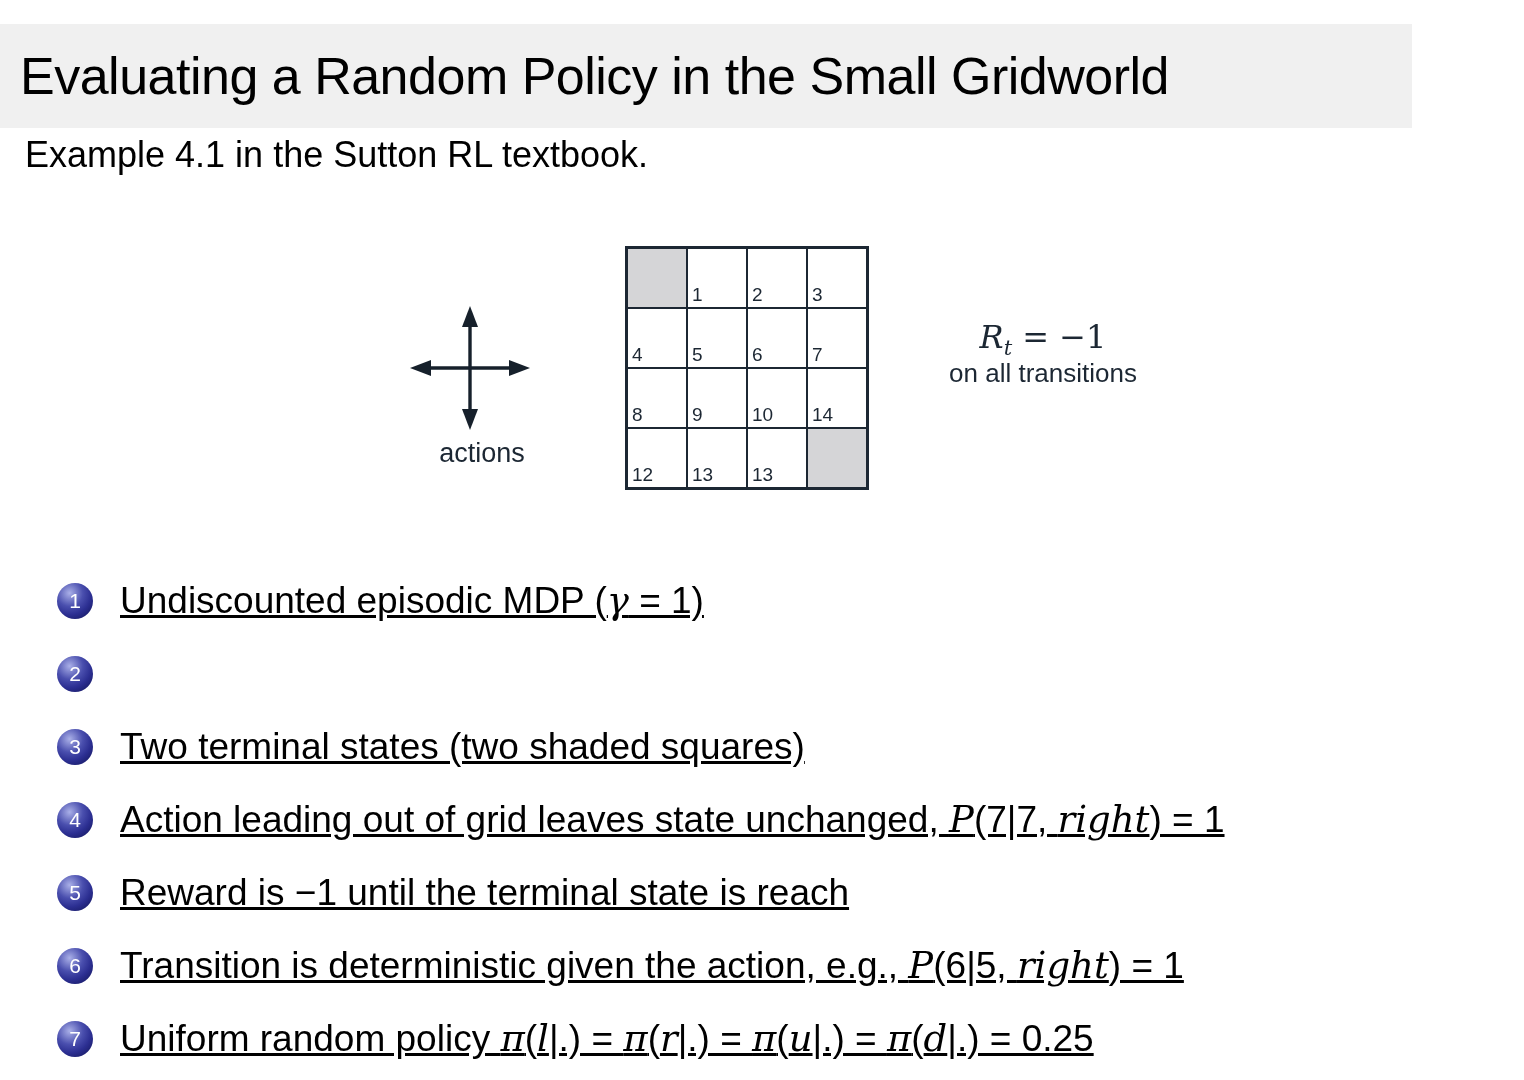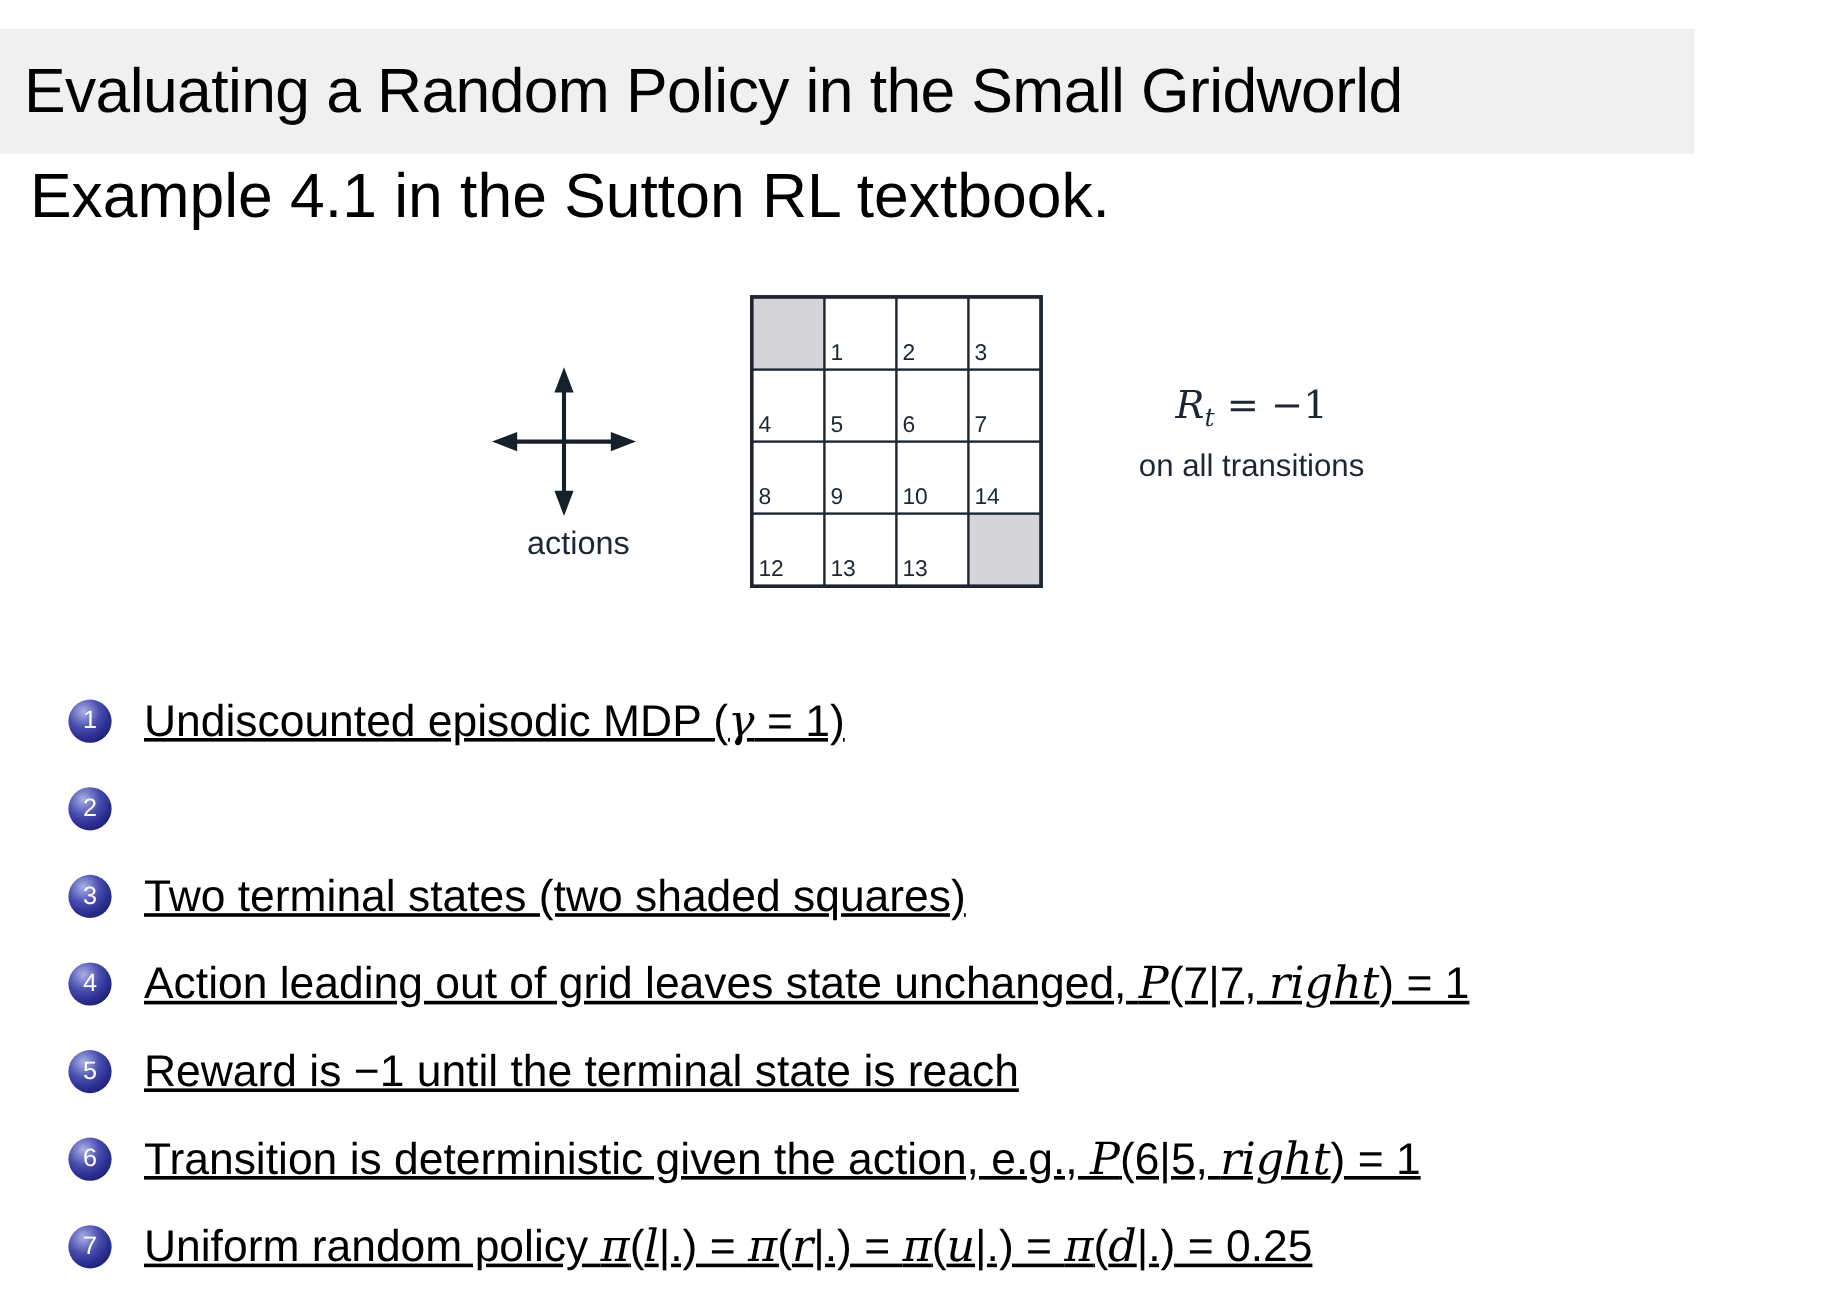--- a/index.html
+++ b/index.html
@@ -27,21 +27,21 @@
     margin-top: 24px;
   }
   .title-band h1 {
     font-size: 52px; font-weight: normal; line-height: 104px;
     padding-left: 20px; white-space: nowrap; letter-spacing: -0.5px;
   }
 
   
   .subtitle {
     position: absolute; left: 25px; top: 134px;
-    font-size: 52px; white-space: nowrap;
+    font-size: 36px; white-space: nowrap;
   }
 
   
   .figure { position: absolute; left: 0; top: 0; }
   .actions-cross { position: absolute; left: 408px; top: 306px; }
   .actions-label {
     position: absolute; left: 415px; top: 438px; width: 134px;
     text-align: center; font-size: 27px; color: var(--figure-ink);
   }
   .grid {
@@ -64,21 +64,21 @@
     text-align: center; color: var(--figure-ink);
   }
   .reward-formula {
     font-family: "DejaVu Serif", serif;
     font-size: 32px; line-height: 38px; white-space: nowrap;
   }
   .reward-formula i { font-style: italic; }
   .reward-formula sub {
     font-size: 21px; font-style: italic; line-height: 0;
   }
-  .reward-note { font-size: 26px; line-height: 30px; margin-top: 17px; white-space: nowrap; }
+  .reward-note { font-size: 26px; line-height: 30px; margin-top: 2px; white-space: nowrap; }
 
   
   .items {
     position: absolute; left: 57px; top: 564px;
     list-style: none;
   }
   .items li {
     height: 73px; display: flex; align-items: center; gap: 27px;
     white-space: nowrap;
   }

